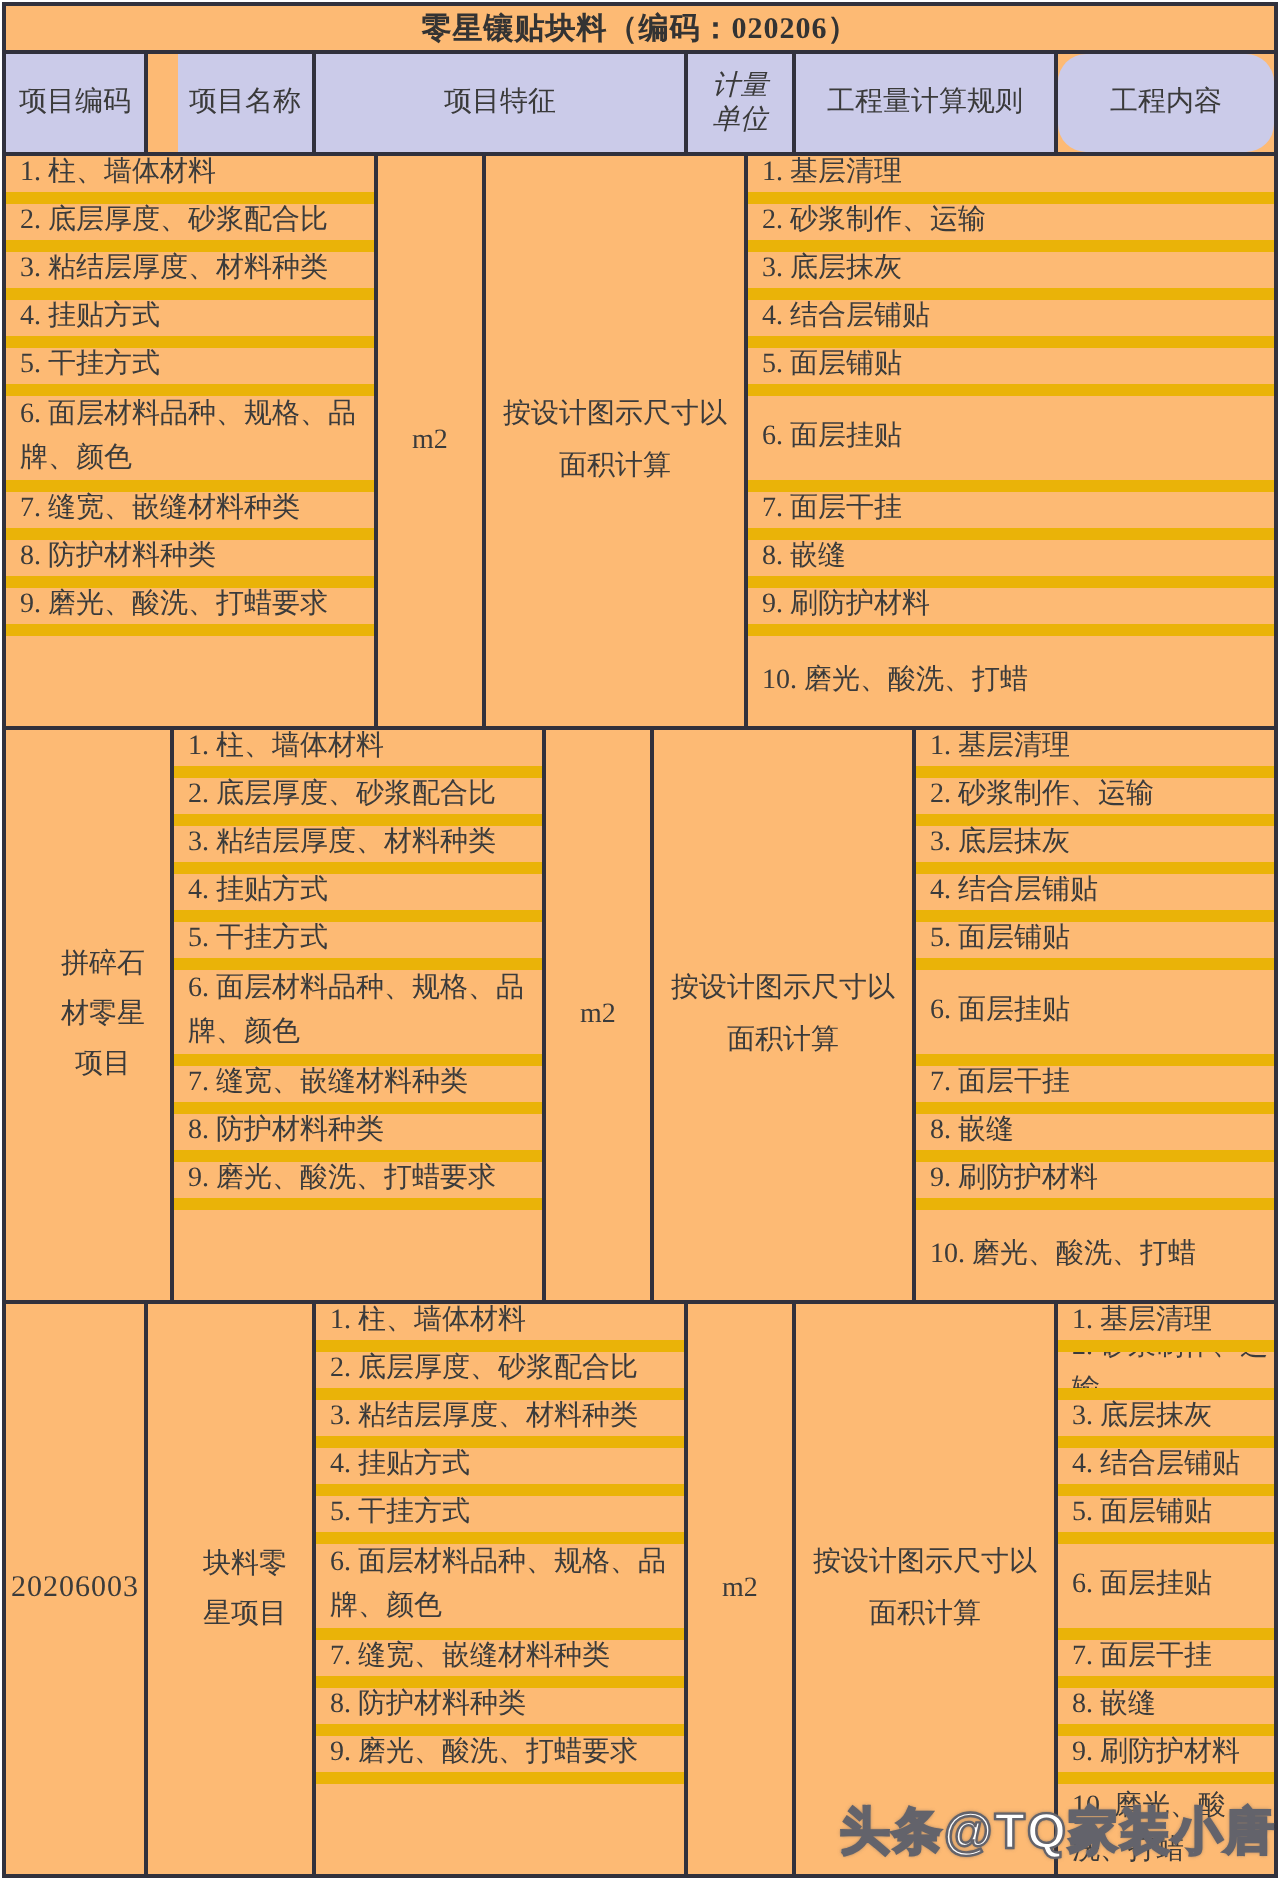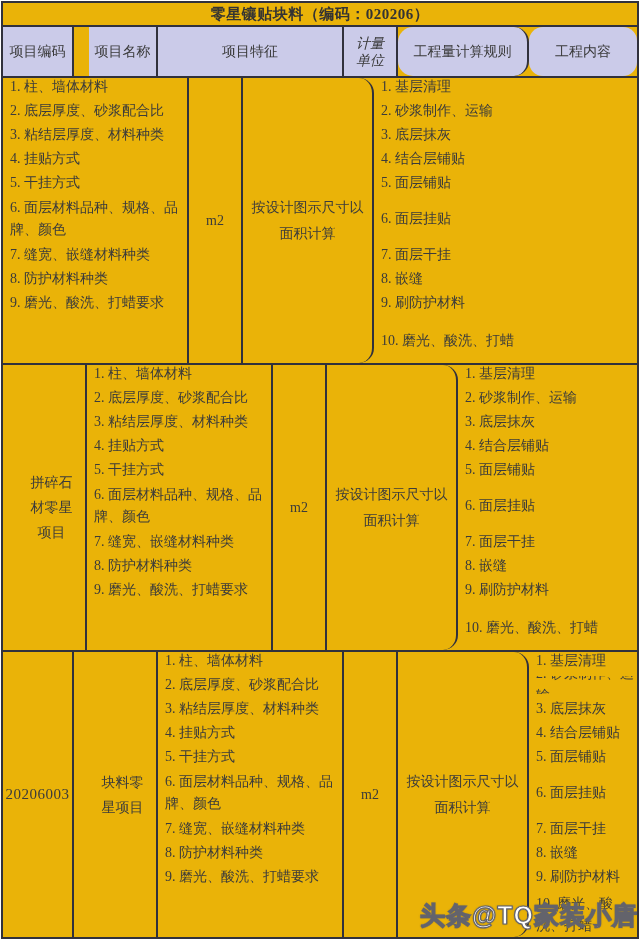--- a/index.html
+++ b/index.html
@@ -4,36 +4,36 @@
 <style>
   html,body{margin:0;padding:0;}
   body{
     width:640px;height:940px;background:#ffffff;position:relative;overflow:hidden;
     font-family:"Liberation Serif","DejaVu Serif",serif;
     color:#3b3b3b;
   }
   .sheet{
     position:absolute;left:1px;top:1px;width:638px;height:938px;
     box-sizing:border-box;border:2px solid #31313c;
-    display:flex;flex-direction:column;background:#eab308;
+    display:flex;flex-direction:column;background:#fdba74;
   }
   .title-row{
     flex:0 0 22px;border-bottom:2px solid #31313c;
     display:flex;align-items:center;justify-content:center;
     font-size:15px;font-weight:bold;letter-spacing:.5px;color:#333;
   }
   .header-row{flex:0 0 49px;border-bottom:2px solid #31313c;display:flex;}
   .row-group{flex:1 1 0;display:flex;border-bottom:2px solid #31313c;}
   .row-group:last-child{border-bottom:none;}
   
   .c-code{flex:0 0 71px;}
   .c-name{flex:0 0 69px;margin-left:15px;}
   .c-feat{flex:0 0 186px;}
   .c-unit{flex:0 0 54px;}
-  .c-rule{flex:0 0 131px;border-radius:15px;}
+  .c-rule{flex:0 0 131px;}
   .c-cont{flex:1 1 auto;}
   .cell{box-sizing:border-box;border-right:2px solid #31313c;min-width:0;}
   .cell:last-child{border-right:none;border-radius:14px;}
   .hd{
     background:#cbcbe9;display:flex;align-items:center;justify-content:center;
     text-align:center;font-size:14px;line-height:17px;color:#3a3a3a;
   }
   .hd.c-unit{padding:0 11px;font-style:italic;}
   .center{display:flex;align-items:center;justify-content:center;text-align:center;}
   .code-text{font-size:15px;letter-spacing:.5px;}

